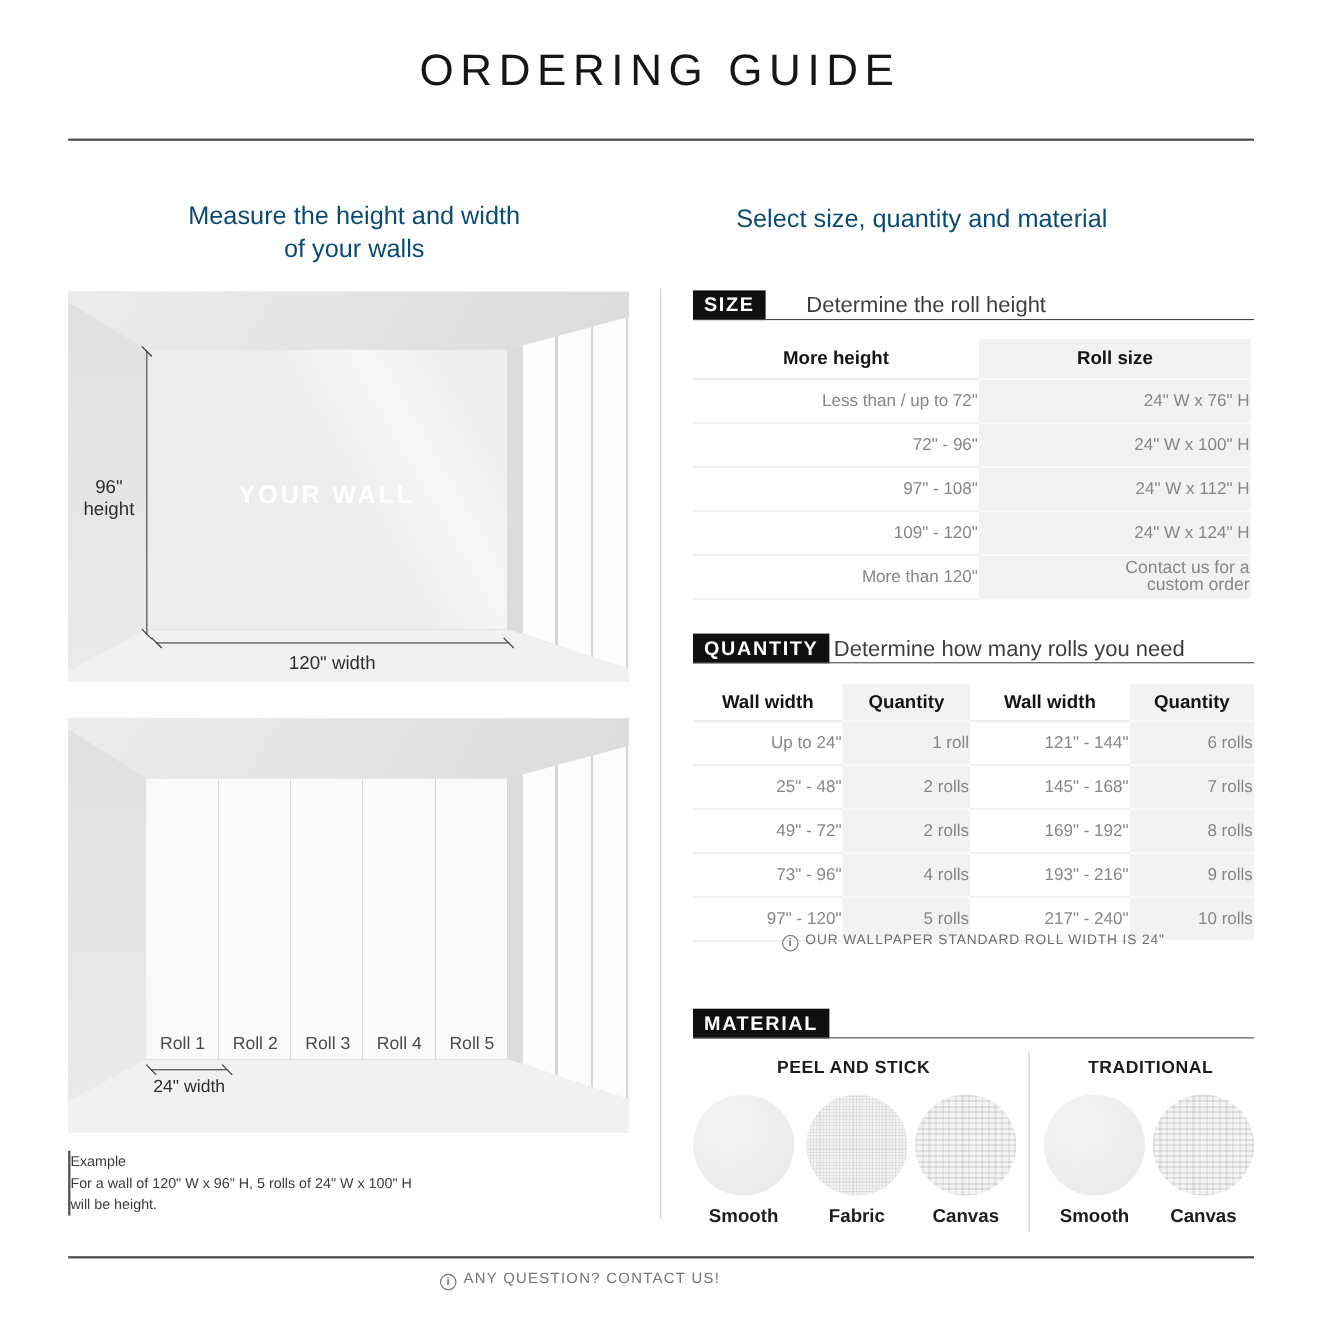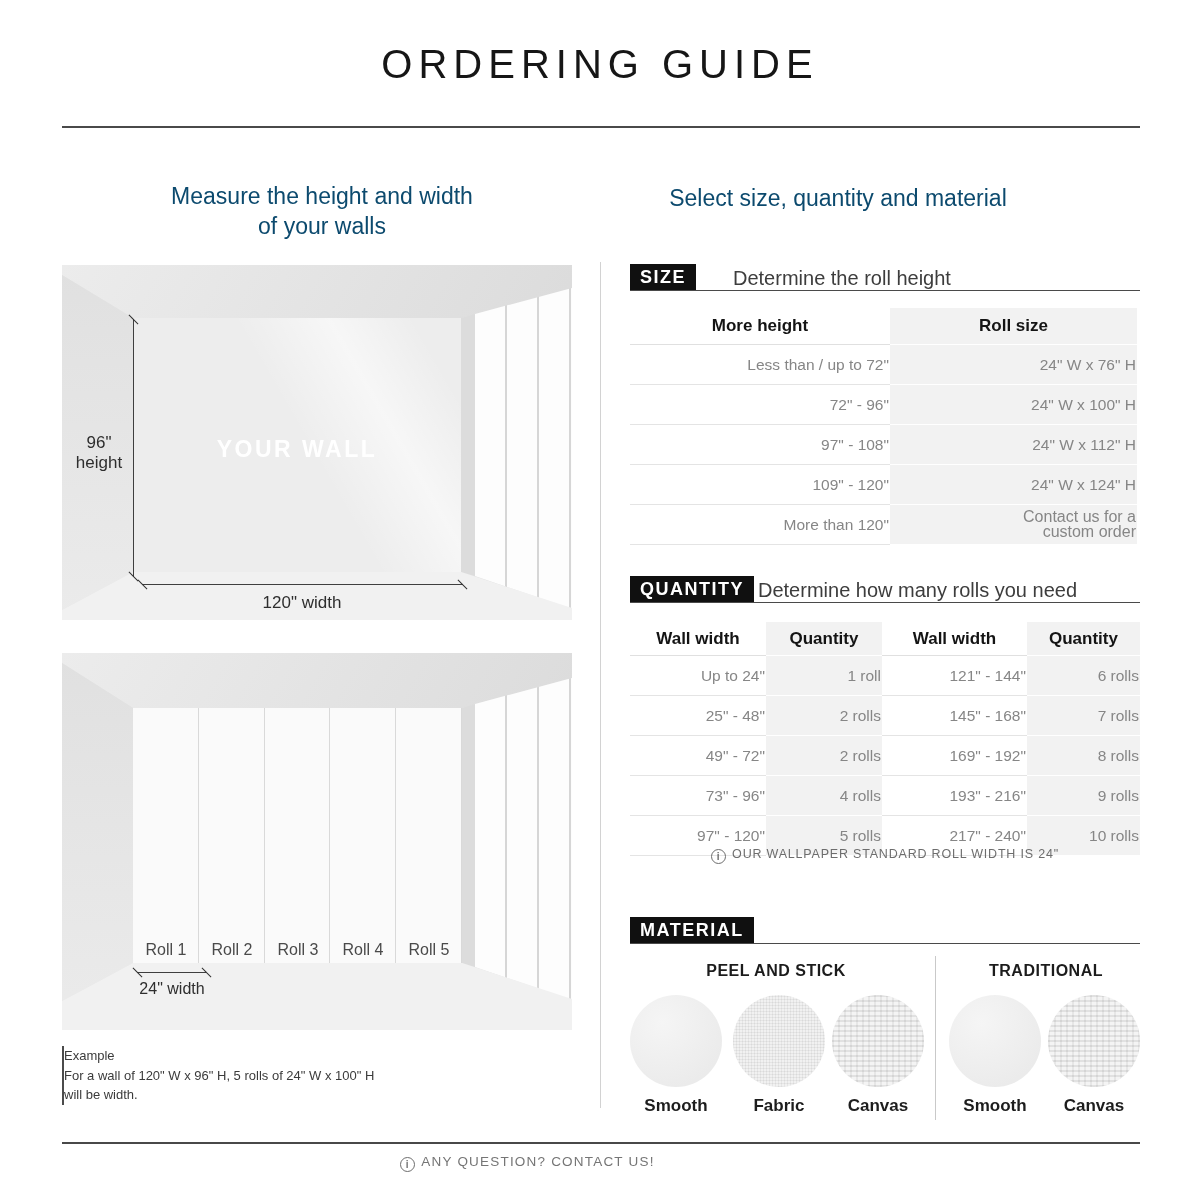--- a/index.html
+++ b/index.html
@@ -151,21 +151,21 @@
     <div class="abs roll-label" style="left:334px;">Roll 5</div>
     <div class="dim dim-h"></div>
     <div class="tick" style="left:69px;top:319px;"></div>
     <div class="tick" style="left:138px;top:319px;"></div>
     <div class="dim-label width-label">24" width</div>
   </div>
 
   <div class="abs example">
     <div>Example</div>
     <div>For a wall of 120" W x 96" H, 5 rolls of 24" W x 100" H</div>
-    <div>will be width.</div>
+    <div>will be height.</div>
   </div>
 
   <div class="abs badge" id="badge-size">SIZE</div>
   <div class="abs caption" id="cap-size">Determine the roll height</div>
   <div class="abs sec-rule" id="rule-size"></div>
 
   <table class="abs" id="size-table">
     <colgroup>
         <col style="width:260px">
         <col style="width:247px">

